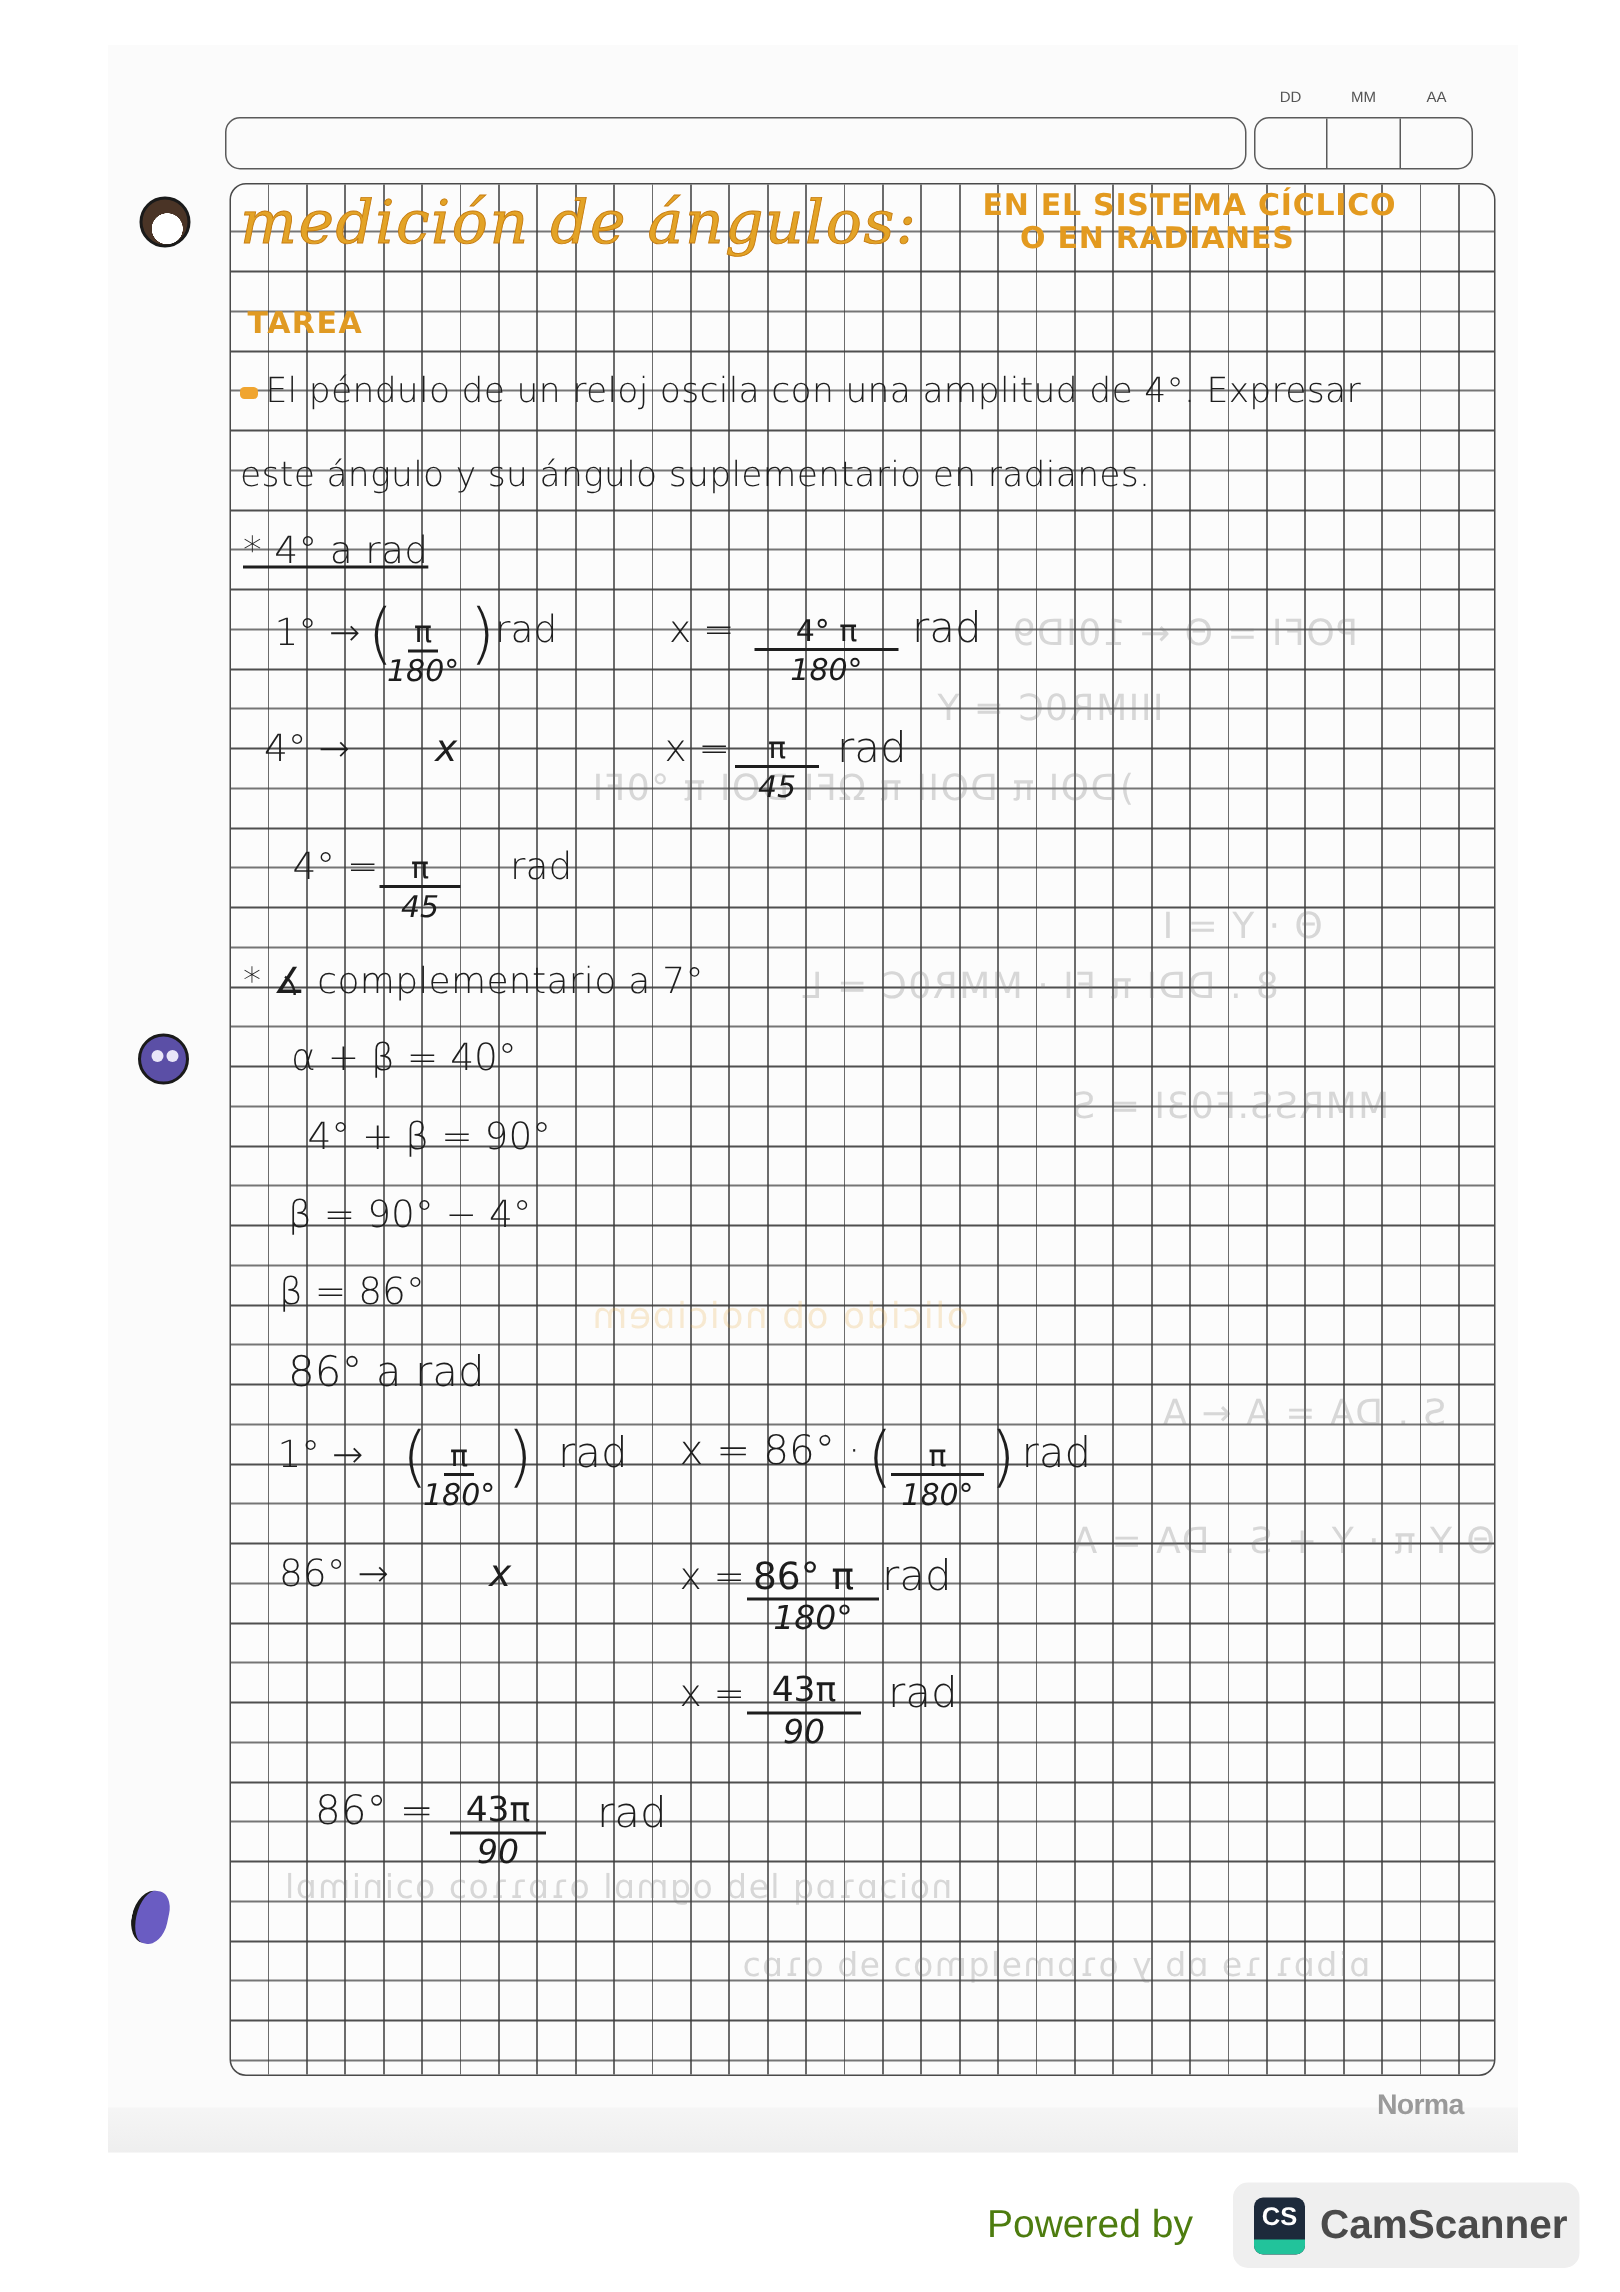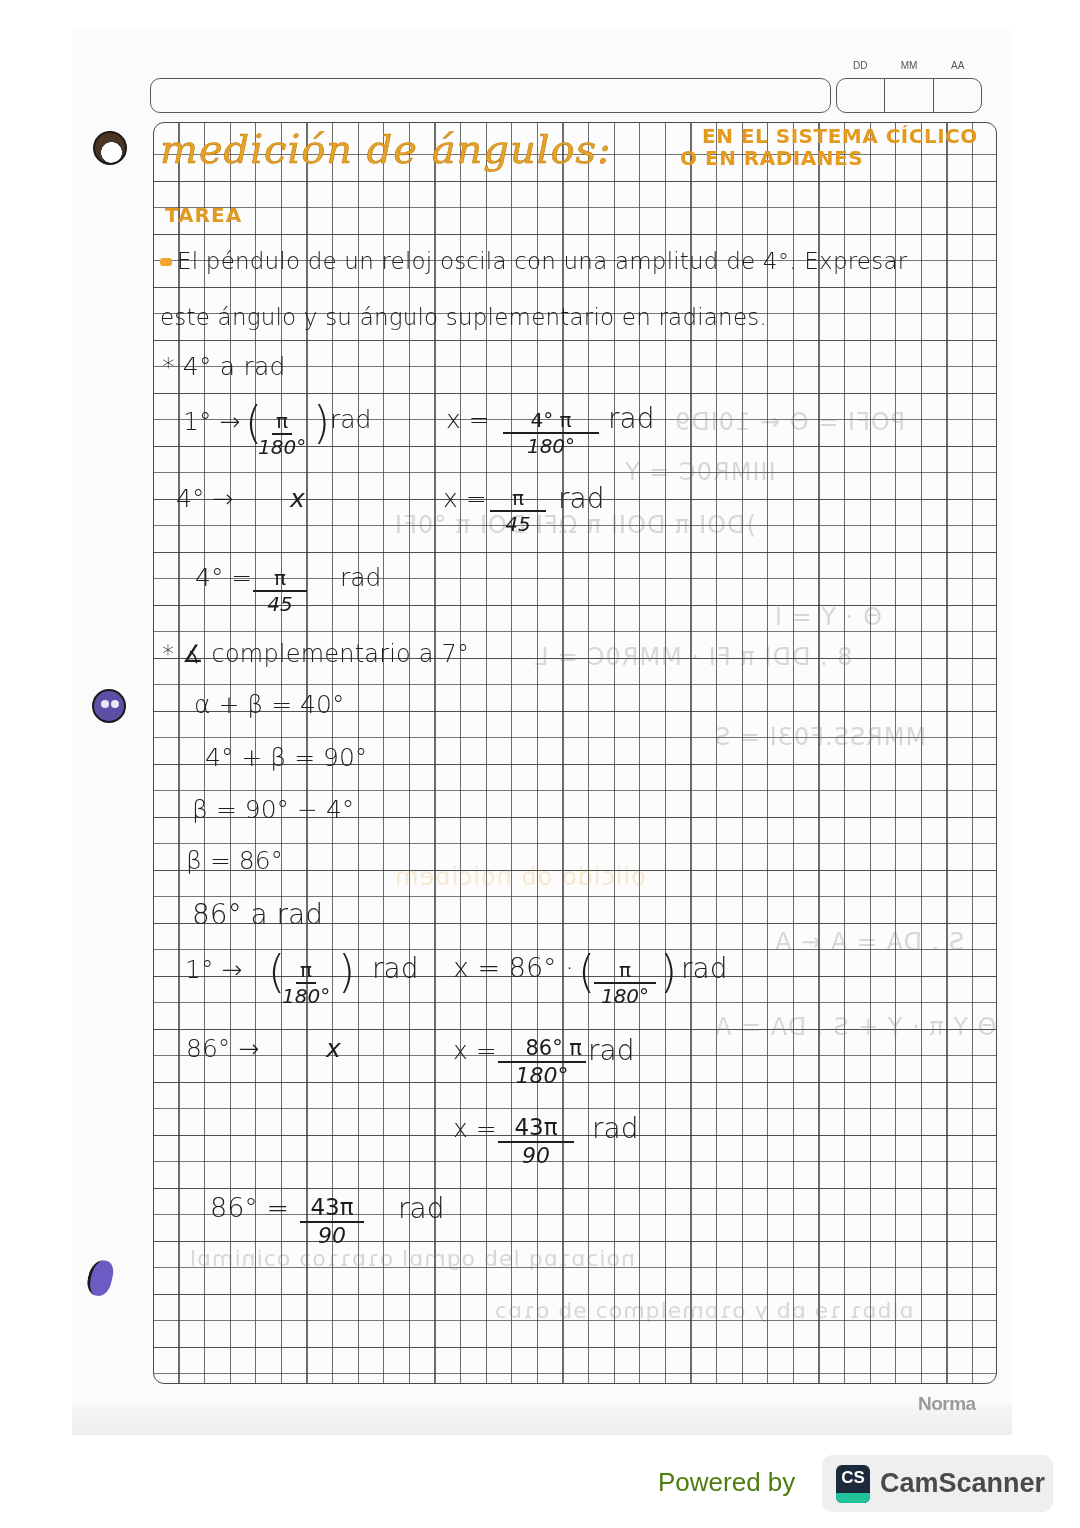--- a/index.html
+++ b/index.html
@@ -58,29 +58,29 @@
   .hole-1 { left: 93px; top: 131px; background: radial-gradient(circle at 55% 65%, #fff 0 40%, transparent 41%), #4a3426; border: 2px solid #1a1a1a; }
   .hole-2 { left: 92px; top: 689px; background: #5b4fa6; border: 2px solid #1a1a1a; }
   .hole-2::before, .hole-2::after { content: ""; position: absolute; width: 8px; height: 8px; background: #e9e6f8; border-radius: 50%; top: 9px; }
   .hole-2::before { left: 7px; } .hole-2::after { left: 17px; }
   .hole-3 { left: 88px; top: 1260px; width: 24px; height: 36px; border-radius: 60% 40% 50% 50%; background: #6a5cc2; border-left: 3px solid #1a1a1a; transform: rotate(12deg); }
 
   
   .hw { position: absolute; white-space: nowrap; font-family: "DejaVu Sans", sans-serif; font-weight: 300; color: #1e1e1e; }
   .title-main { left: 160px; top: 126px; font-family: "DejaVu Serif", serif; font-style: italic; font-size: 40px; color: #e3a326; letter-spacing: 1px; -webkit-text-stroke: .6px #c77c10; }
   .subtitle { font-size: 20px; color: #e39a1f; font-weight: 600; letter-spacing: .5px; }
-  .subtitle-1 { left: 655px; top: 124px; margin-left: 47px; }
+  .subtitle-1 { left: 655px; top: 124px; }
   .subtitle-2 { left: 680px; top: 146px; }
   .tarea { left: 165px; top: 203px; font-size: 20px; color: #e09a23; font-weight: 700; letter-spacing: 1px; }
 
   .p-line { font-size: 23px; letter-spacing: .2px; }
   .bullet { left: 160px; top: 258px; width: 12px; height: 8px; background: #f0a530; border-radius: 3px; }
   .line1 { left: 177px; top: 248px; }
   .line2 { left: 160px; top: 304px; }
-  .line3 { left: 162px; top: 352px; font-size: 25px; }
+  .line3 { left: 162px; top: 352px; font-size: 25px; text-decoration: underline; }
 
   .math { font-size: 25px; }
   .frac { position: absolute; display: inline-flex; flex-direction: column; align-items: center; font-size: 20px; line-height: 1; }
   .frac .num { padding: 0 4px 2px; border-bottom: 2px solid #1e1e1e; }
   .frac .den { padding-top: 2px; font-style: italic; }
   .paren { position: absolute; font-size: 44px; font-weight: 200; color: #1e1e1e; }
 
   .footer-brand { position: absolute; left: 918px; top: 1393px; font-size: 19px; font-weight: 700; color: #9a9a9a; font-family: "Liberation Sans", sans-serif; letter-spacing: -.5px; }
 
   .powered { position: absolute; left: 658px; top: 1467px; font-size: 26px; color: #4d7c0f; font-family: "Liberation Sans", sans-serif; }
@@ -199,21 +199,21 @@
   <span class="den">180°</span>
 </div>
 <div class="paren" style="left:660px;top:946px;">)</div>
 <div class="hw math" style="left:681px;top:952px;font-size:28px;">rad</div>
 
 <div class="hw math" style="left:186px;top:1034px;">86° →</div>
 <div class="hw math" style="left:326px;top:1034px;font-style:italic;">x</div>
 
 <div class="hw math" style="left:453px;top:1036px;">x =</div>
 <div class="frac" style="left:498px;top:1038px;width:88px;">
-  <span class="num" style="width:88px;text-align:right;font-size:21px;">86° π</span>
+  <span class="num" style="width:88px;text-align:left;font-size:25px;">86° π</span>
   <span class="den" style="font-size:22px;">180°</span>
 </div>
 <div class="hw math" style="left:588px;top:1034px;font-size:28px;">rad</div>
 
 <div class="hw math" style="left:453px;top:1114px;">x =</div>
 <div class="frac" style="left:498px;top:1116px;width:76px;">
   <span class="num" style="width:76px;text-align:center;font-size:23px;">43π</span>
   <span class="den" style="font-size:22px;">90</span>
 </div>
 <div class="hw math" style="left:592px;top:1112px;font-size:28px;">rad</div>

